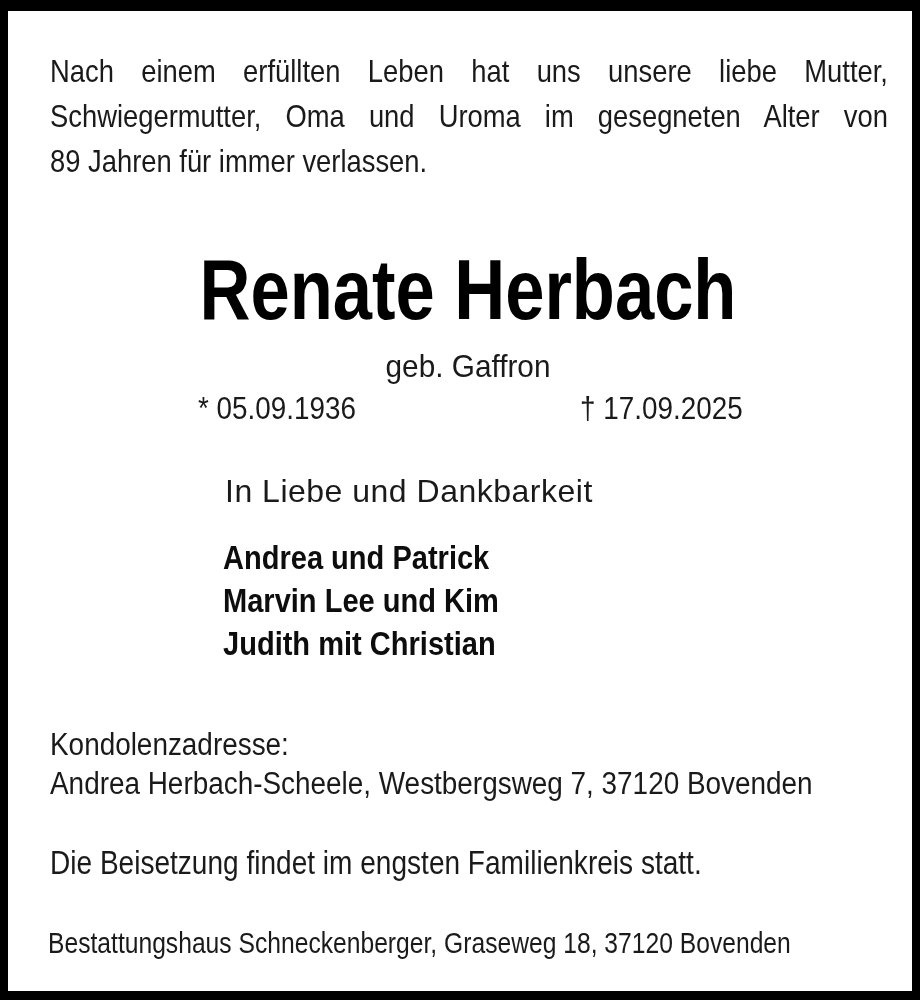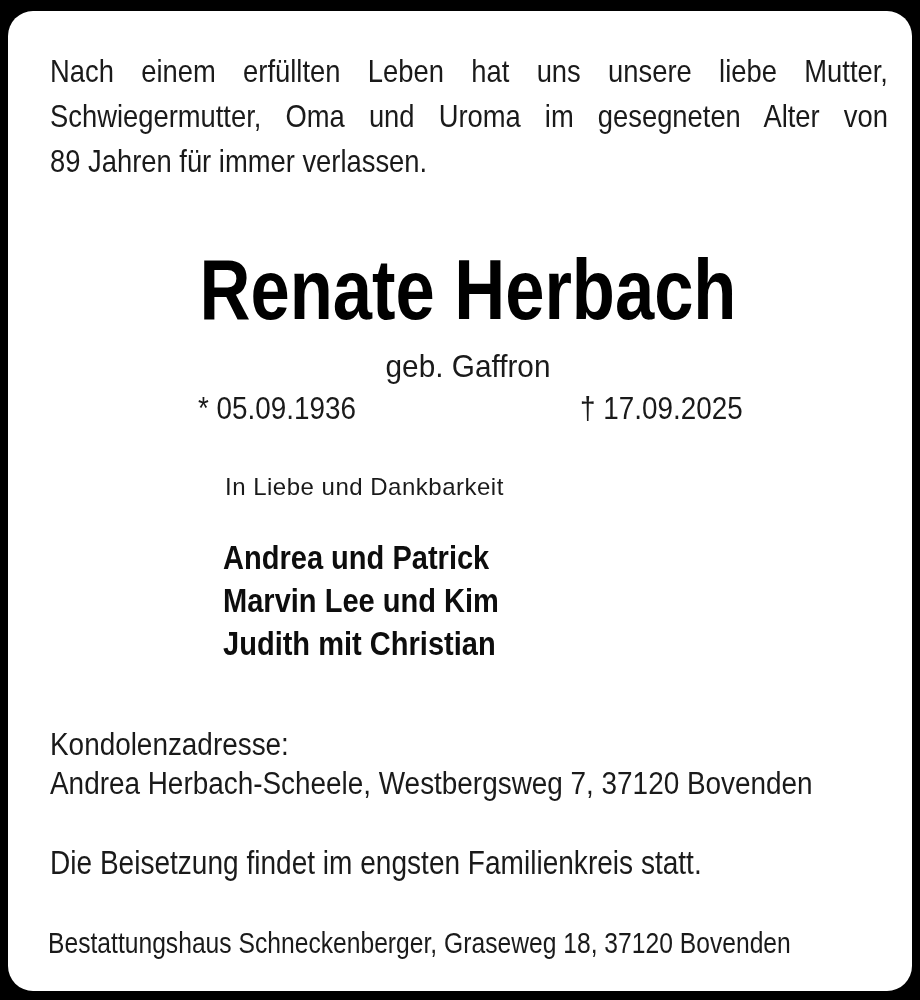--- a/index.html
+++ b/index.html
@@ -17,21 +17,20 @@
     color: #1a1a1a;
     overflow: hidden;
   }
   .inner {
     position: absolute;
     left: 8px;
     top: 11px;
     right: 8px;
     bottom: 9px;
     background: #ffffff;
-    border-radius: 25px;
   }
   .abs { position: absolute; }
 
   
   .intro {
     left: 42px;
     top: 38px;
     width: 980px;
     transform: scaleX(0.855);
     transform-origin: 0 0;
@@ -83,21 +82,21 @@
     font-size: 32px;
     line-height: 1.15;
     transform: scaleX(0.87);
     transform-origin: 0 0;
     white-space: nowrap;
   }
 
   .farewell {
     left: 217px;
     top: 462px;
-    font-size: 24px;
+    font-size: 32px;
     line-height: 1.15;
     letter-spacing: 0.5px;
     white-space: nowrap;
   }
 
   .mourners {
     left: 215px;
     top: 525px;
     font-size: 33px;
     font-weight: bold;

